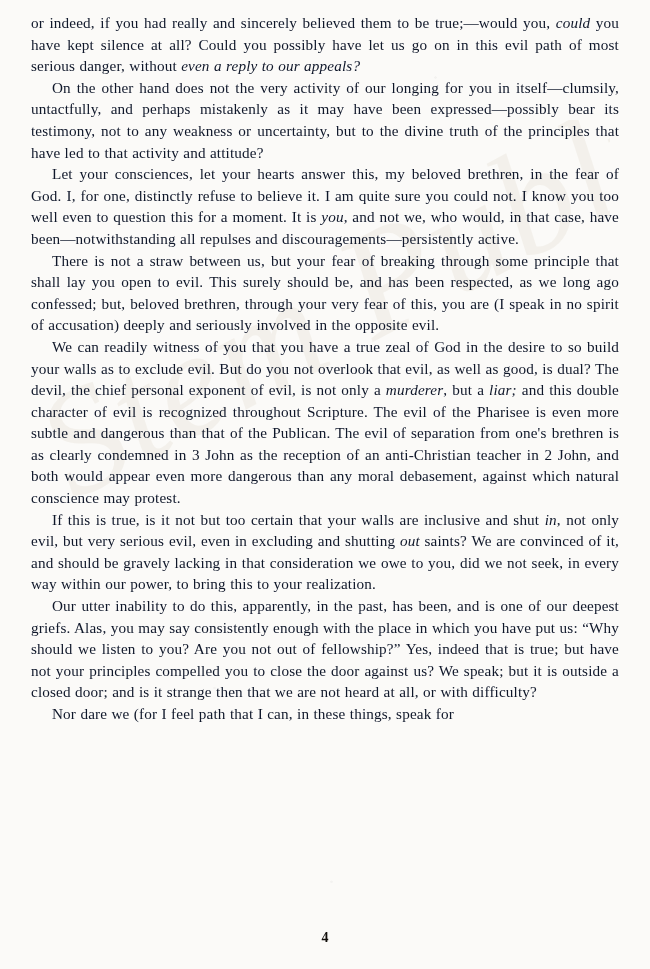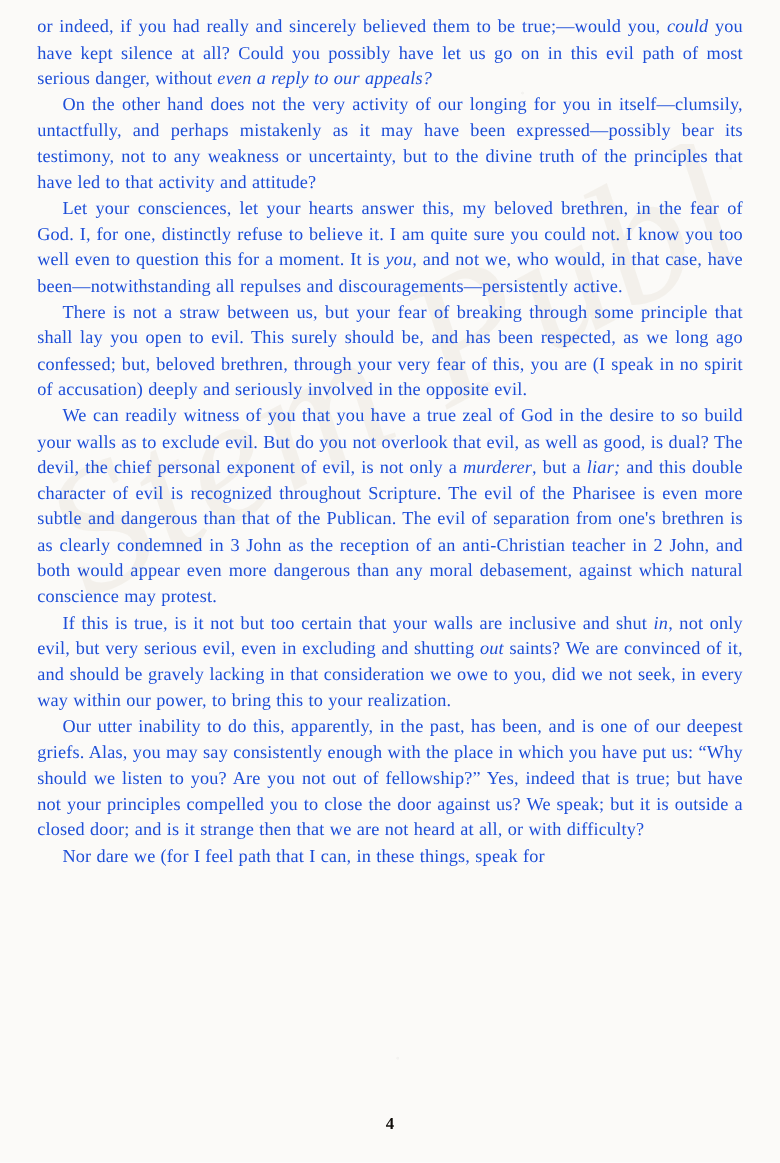--- a/index.html
+++ b/index.html
@@ -49,21 +49,21 @@
     position: absolute;
     left: 31px;
     top: 12px;
     width: 588px;
     z-index: 3;
   }
   p.para {
     margin: 0;
     font-size: 15.2px;
     line-height: 21.6px;
-    color: #1d4ed8;
+    color: #0f172a;
     text-align: justify;
     text-indent: 0;
     letter-spacing: 0.15px;
     word-spacing: 0.4px;
   }
   p.para.indent {
     text-indent: 21px;
   }
   p.para i {
     font-style: italic;

